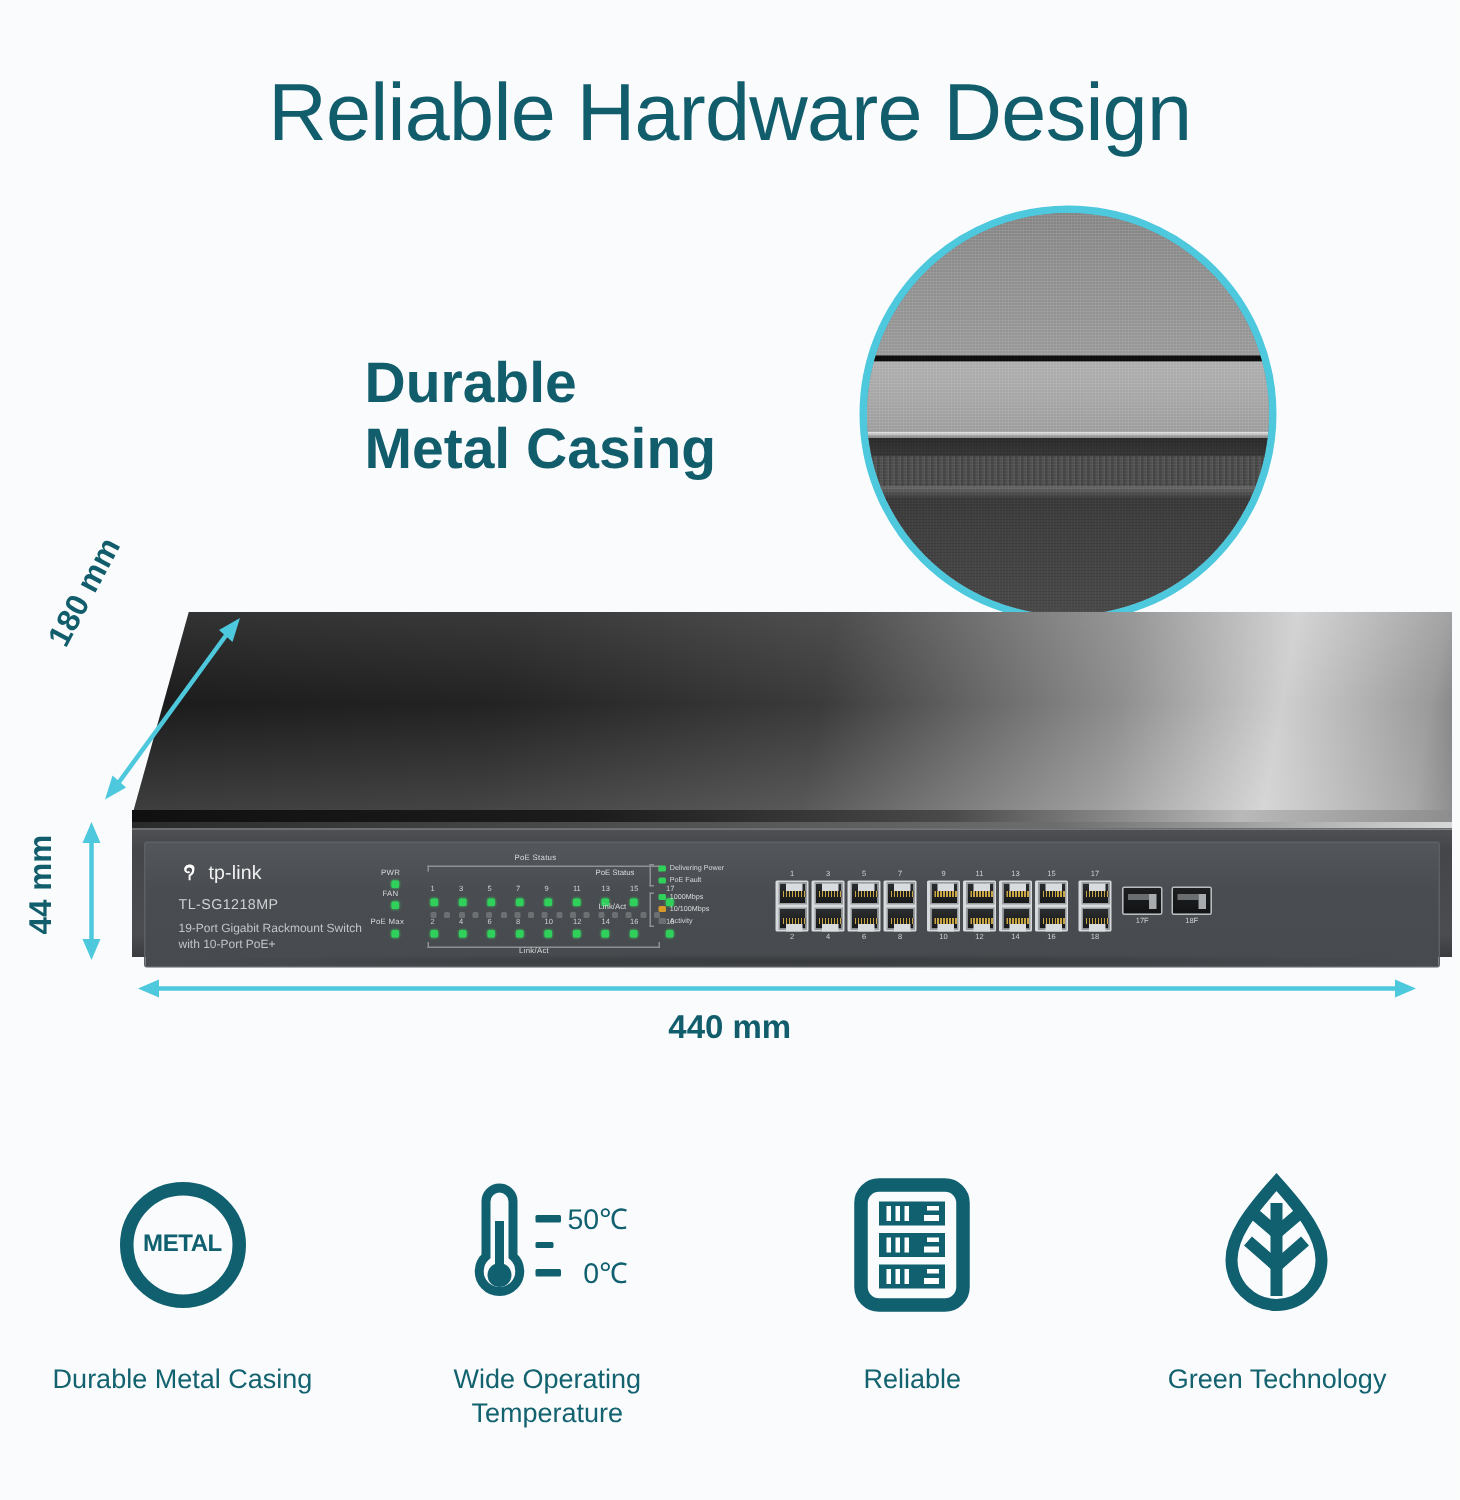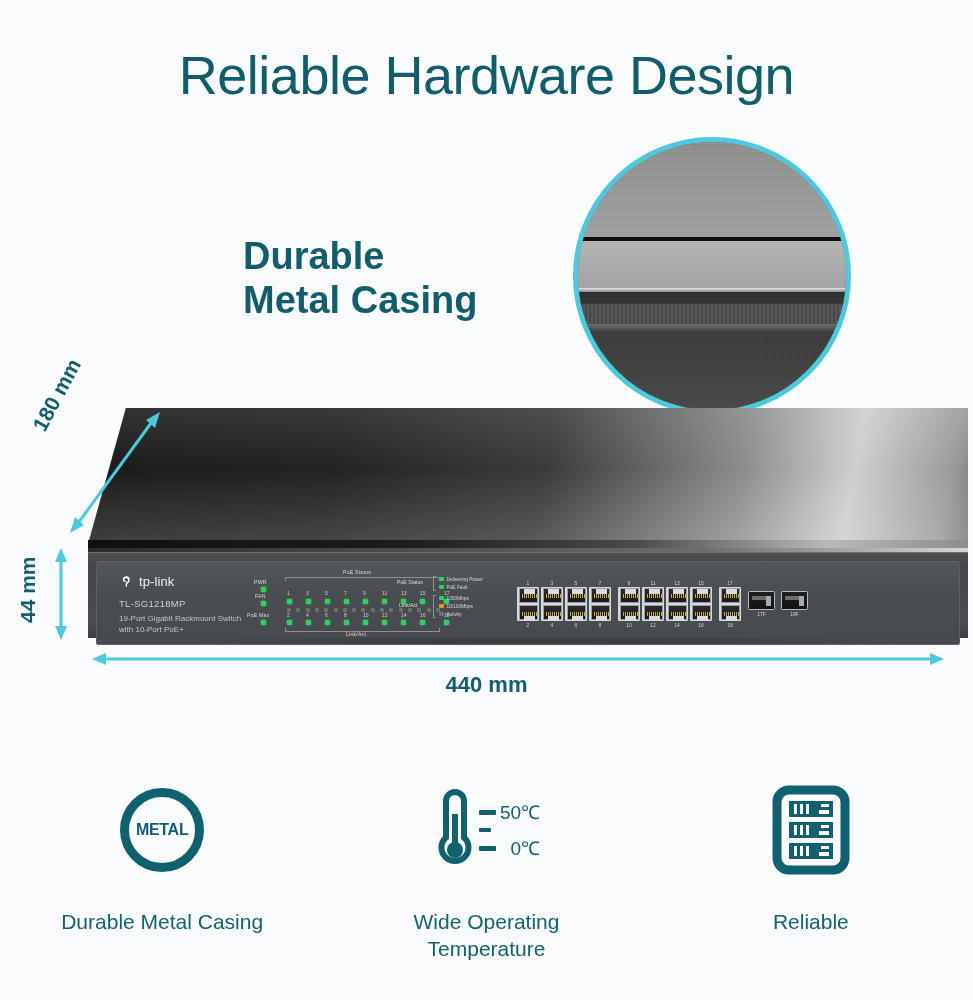--- a/index.html
+++ b/index.html
@@ -166,21 +166,21 @@
   .label-440 { left: 0; top: 672px; width: 973px; text-align: center; font-size: 22px; }
   .label-180 { left: 28px; top: 424px; font-size: 21px; transform: rotate(-62deg); transform-origin: left top; }
   .label-44  { left: 16px; top: 623px; font-size: 21px; transform: rotate(-90deg); transform-origin: left top; }
 
   
   .features { position: absolute; left: 0; top: 778px; width: 973px; display: flex; }
   .feature { flex: 1; display: flex; flex-direction: column; align-items: center; }
   .feature-icon { height: 104px; display: flex; align-items: center; justify-content: center; }
   .feature-label {
     margin-top: 26px; text-align: center; color: #13626f;
-    font-size: 21px; line-height: 1.3; white-space: pre-line;
+    font-size: 18px; line-height: 1.3; white-space: pre-line;
   }
   .metal-ring {
     width: 84px; height: 84px; border-radius: 50%;
     border: 9px solid #10606f; display: flex; align-items: center; justify-content: center;
   }
   .metal-text { color: #10606f; font-size: 16px; font-weight: bold; letter-spacing: -0.3px; }
   .temp-wrap { display: flex; align-items: center; gap: 2px; }
   .temp-scale { display: flex; flex-direction: column; gap: 3px; }
   .temp-line { display: flex; align-items: center; gap: 4px; justify-content: space-between; }
   .temp-dash { width: 17px; height: 5px; background: #10606f; border-radius: 1px; }
@@ -525,15 +525,30 @@
               <rect x="31" y="62" width="3" height="10"></rect>
               <rect x="37" y="62" width="3" height="10"></rect>
             <rect x="52" y="62" width="8" height="3"></rect>
               <rect x="50" y="68" width="10" height="4"></rect>
           </g>
         </svg>
       </div>
       <div class="feature-label">Reliable</div>
     </div>
 
+    <div class="feature">
+      <div class="feature-icon">
+        <svg width="84" height="96" viewBox="0 0 84 96">
+          <path d="M42 6 C60 26 72 42 72 58 A30 30 0 0 1 12 58 C12 42 24 26 42 6 z" fill="none" stroke="#10606f" stroke-width="8"></path>
+          <g stroke="#10606f" stroke-width="8" fill="none" stroke-linecap="square">
+            <line x1="42" y1="24" x2="42" y2="78"></line>
+            <line x1="42" y1="40" x2="56" y2="28"></line>
+            <line x1="42" y1="40" x2="28" y2="28"></line>
+            <line x1="42" y1="62" x2="58" y2="48"></line>
+            <line x1="42" y1="62" x2="26" y2="48"></line>
+          </g>
+        </svg>
+      </div>
+      <div class="feature-label">Green Technology</div>
+    </div>
 
   </div>
 </div>
 
 </body></html>

